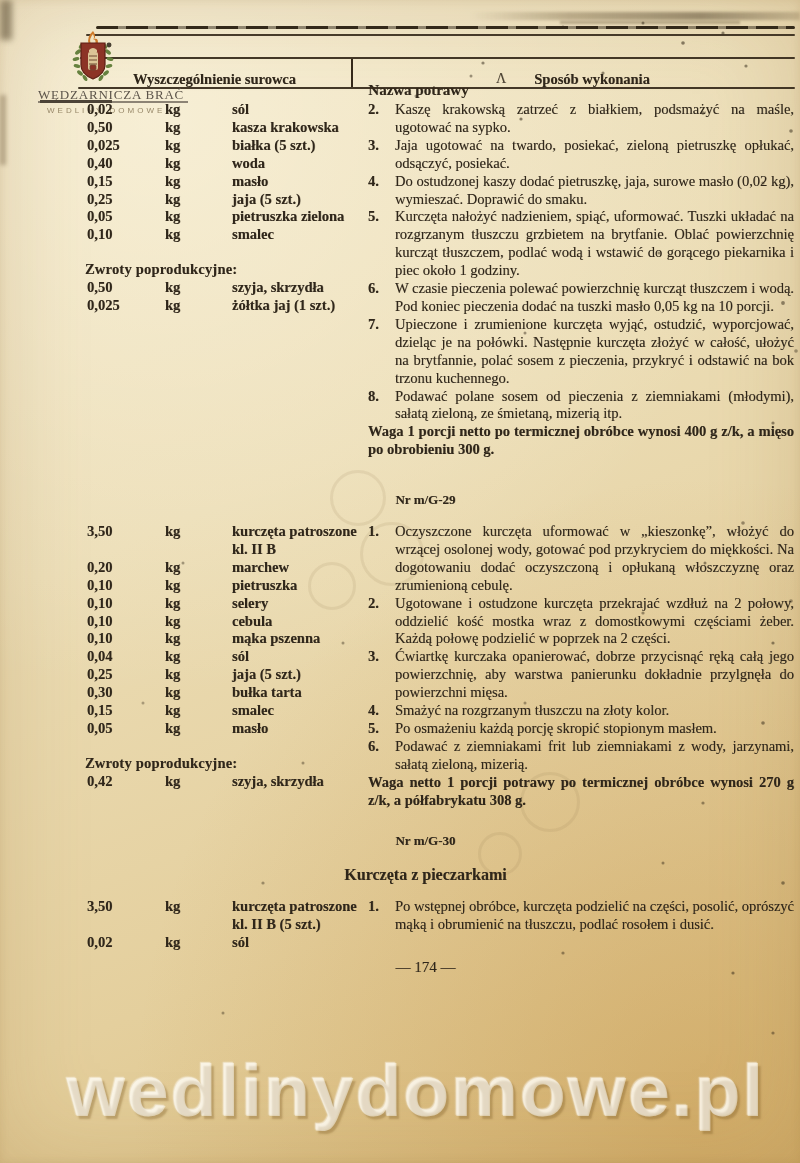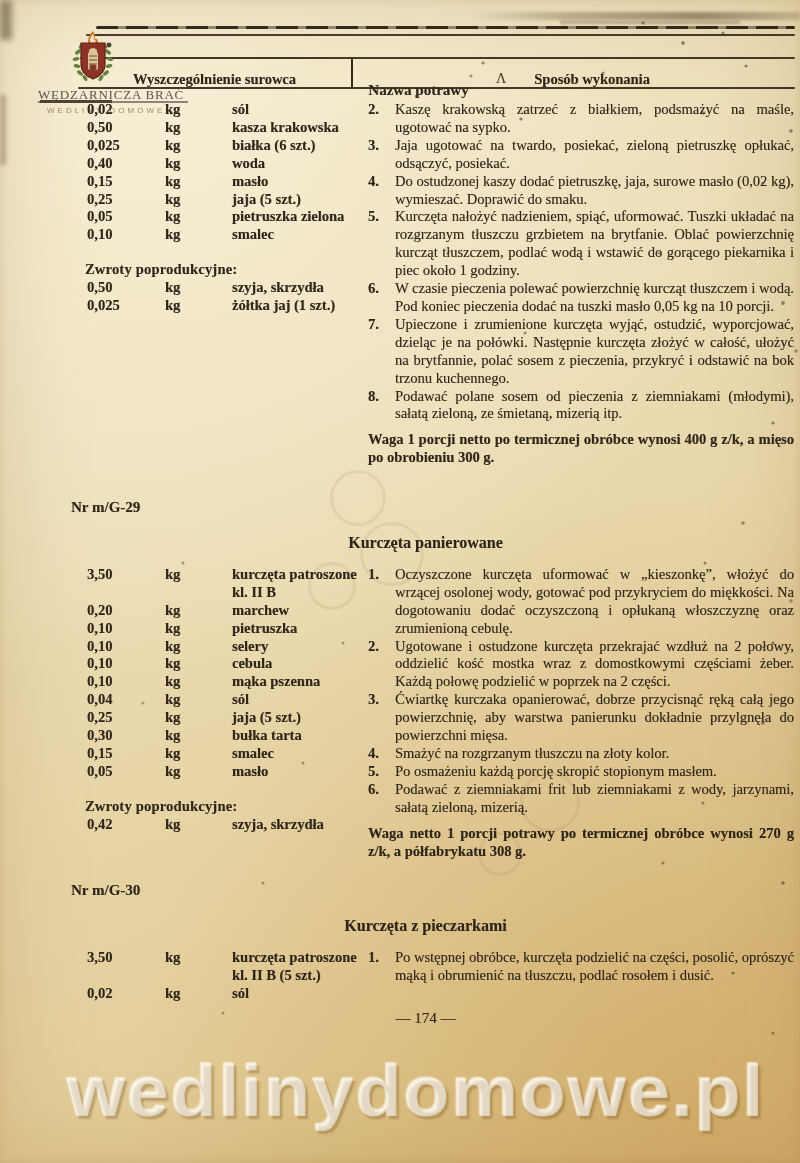--- a/index.html
+++ b/index.html
@@ -53,23 +53,23 @@
   .col-steps { flex:1; min-width:0; }
 
   .ing-row { display:grid; grid-template-columns:44px 31px 1fr; font-weight:700;gap:36px; }
   .ing-qty { padding-left:2px; }
   .ing-name { white-space:pre-line; }
   .returns-label { margin-top:17px; font-weight:700; letter-spacing:.2px; }
 
   .step { display:flex; }
   .step-no { flex:0 0 33px; padding-left:6px; font-weight:700; }
   .step-text { flex:1; text-align:justify; font-weight:400; }
-  .note { padding-left:6px; text-align:justify; font-weight:700;margin-top:8px; }
-
-  .nr-heading { margin-top:32px; font-weight:700; font-size:15px; transform:translateX(-14px); }
+  .note { padding-left:6px; text-align:justify; font-weight:700; }
+
+  .nr-heading { margin-top:32px; text-align:center; font-weight:700; font-size:13px; transform:translateX(-14px); }
   .nr-heading.gap-lg { margin-top:22px; }
   .recipe-title { margin-top:17px; text-align:center; font-weight:700; font-size:16px; transform:translateX(-14px); }
   .recipe.after-title { margin-top:14px; }
 
   .page-number { margin-top:7px; text-align:center; font-weight:400; font-size:15px; transform:translateX(-14px); }
 
   
   .watermark-big { position:absolute; left:0; top:1048px; width:100%; padding-left:32px; z-index:3;
     text-align:center; font-family:"Liberation Sans","DejaVu Sans",sans-serif;
     font-weight:700; font-size:75px; letter-spacing:2px; transform:scaleY(.96);
@@ -182,21 +182,21 @@
             <span class="ing-name">sól</span>
           </div>
         <div class="ing-row">
             <span class="ing-qty">0,50</span>
             <span class="ing-unit">kg</span>
             <span class="ing-name">kasza krakowska</span>
           </div>
         <div class="ing-row">
             <span class="ing-qty">0,025</span>
             <span class="ing-unit">kg</span>
-            <span class="ing-name">białka (6 szt.)</span>
+            <span class="ing-name">białka (5 szt.)</span>
           </div>
         <div class="ing-row">
             <span class="ing-qty">0,40</span>
             <span class="ing-unit">kg</span>
             <span class="ing-name">woda</span>
           </div>
         <div class="ing-row">
             <span class="ing-qty">0,15</span>
             <span class="ing-unit">kg</span>
             <span class="ing-name">masło</span>
@@ -255,21 +255,20 @@
           </div>
         <div class="step">
             <span class="step-no">8.</span>
             <span class="step-text">Podawać polane sosem od pieczenia z ziemniakami (młodymi), sałatą zieloną, ze śmietaną, mizerią itp.</span>
           </div>
         <div class="note">Waga 1 porcji netto po termicznej obróbce wynosi 400 g z/k, a mięso po obrobieniu 300 g.</div>
       </div>
     </section>
 
     <div class="nr-heading">Nr m/G-29</div>
-    <h2 class="recipe-title">Kurczęta panierowane</h2>
 
     <section class="recipe after-title">
       <div class="col-ing">
         <div class="ing-row">
             <span class="ing-qty">3,50</span>
             <span class="ing-unit">kg</span>
             <span class="ing-name">kurczęta patroszone
 kl. II B</span>
           </div>
         <div class="ing-row">

